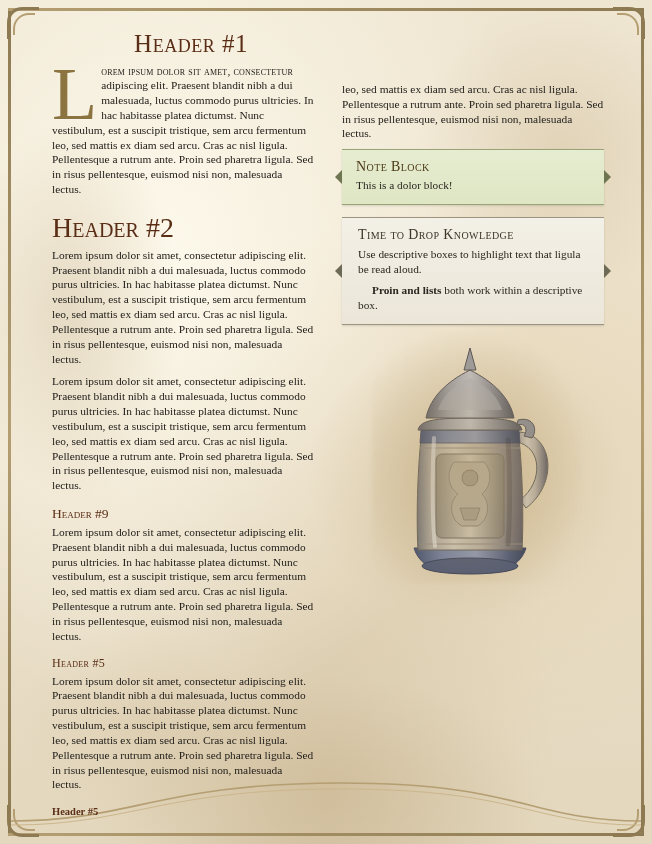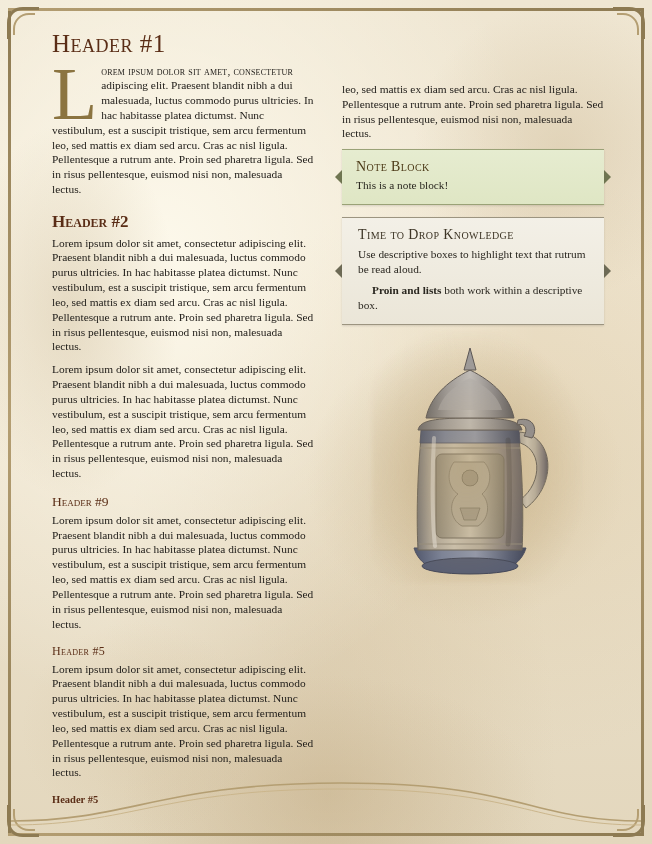--- a/index.html
+++ b/index.html
@@ -90,29 +90,30 @@
     width: 262px;
   }
 
   h1.hdr1 {
     font-family: "Liberation Serif", serif;
     font-variant: small-caps;
     font-weight: normal;
     color: #5a2d16;
     font-size: 25px;
     letter-spacing: 0.5px;
-    margin: 0 0 6px 0;
-    line-height: 1.1;
+    margin: 0 0 6px 16px;
+    line-height: 1.1;
+    text-align: center;
   }
   h2.hdr2 {
     font-family: "Liberation Serif", serif;
     font-variant: small-caps;
-    font-weight: bold;
-    color: #5a2d16;
-    font-size: 17px;
+    font-weight: normal;
+    color: #5a2d16;
+    font-size: 28px;
     margin: 16px 0 4px 0;
     line-height: 1.1;
   }
   h3.hdr3 {
     font-family: "Liberation Serif", serif;
     font-variant: small-caps;
     font-weight: normal;
     color: #5a2d16;
     font-size: 17px;
     margin: 14px 0 3px 0;
@@ -340,28 +341,28 @@
     </div>
 
     <div class="col-right">
 
       <p class="body">leo, sed mattis ex diam sed arcu. Cras ac nisl ligula. Pellentesque a rutrum ante. Proin sed pharetra ligula. Sed in risus pellentesque, euismod nisi non, malesuada lectus.</p>
 
       <div class="note-block">
         <span class="pt pt-l"></span>
         <span class="pt pt-r"></span>
         <div class="note-title">Note Block</div>
-        <p class="note-text">This is a note block!</p>
+        <p class="note-text">This is a dolor block!</p>
       </div>
 
       <div class="desc-box">
         <span class="pt pt-l"></span>
         <span class="pt pt-r"></span>
         <div class="desc-title">Time to Drop Knowledge</div>
-        <p class="desc-text">Use descriptive boxes to highlight text that rutrum be read aloud.</p>
+        <p class="desc-text">Use descriptive boxes to highlight text that ligula be read aloud.</p>
         <p class="desc-text indented"><b>Proin and lists</b><span> both work within a descriptive box.</span></p>
       </div>
     </div>
 
     <div class="stein-wrap">
       <div class="stein-shadow"></div>
       <svg width="262" height="300" viewBox="0 0 262 300">
         <defs>
           <linearGradient id="bodyG" x1="0" y1="0" x2="1" y2="0">
             <stop offset="0%" stop-color="#6f6f74"></stop>

